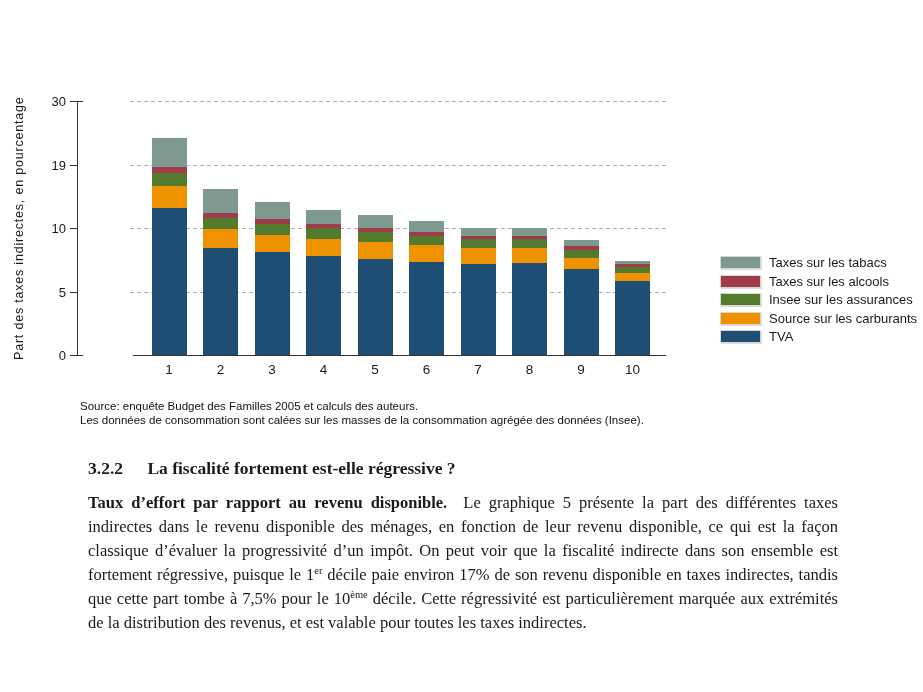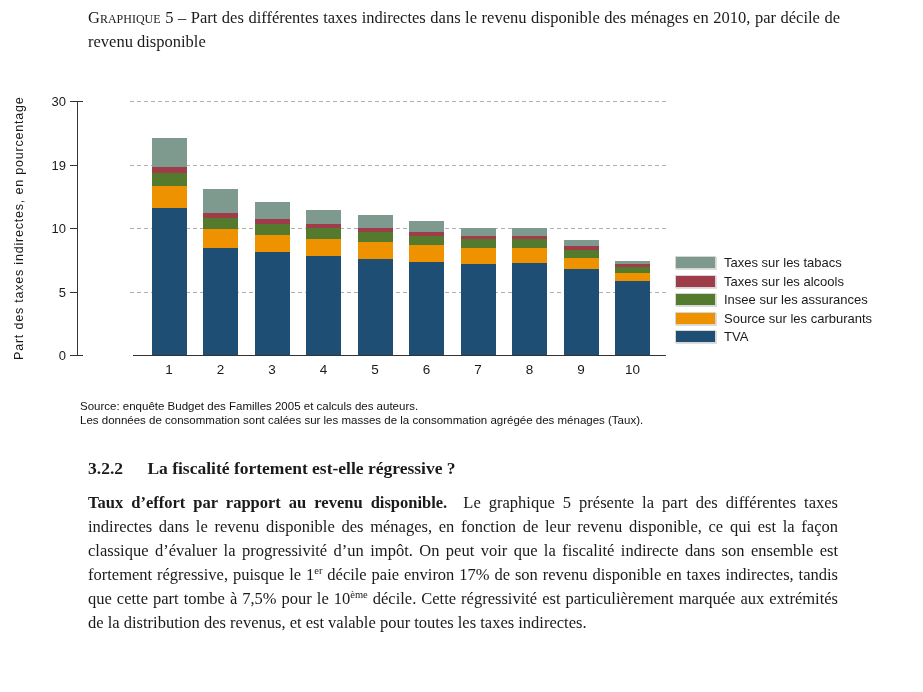--- a/index.html
+++ b/index.html
@@ -60,21 +60,21 @@
     text-align: center;
     font-family: "Liberation Sans", sans-serif;
     font-size: 13.5px; color: #1a1a1a;
   }
   .xlabel {
     position: absolute; left: 130px; top: 297px; width: 536px;
     text-align: center;
     font-family: "Liberation Sans", sans-serif;
     font-size: 13.5px; color: #1a1a1a;
   }
-  .legend { position: absolute; left: 675px; top: 171px; text-align: right; }
+  .legend { position: absolute; left: 720px; top: 171px; text-align: right; }
   .legend-row { display: flex; align-items: center; height: 13px; margin-bottom: 5.5px; }
   .legend-swatch {
     width: 41px; height: 13px; flex: 0 0 41px;
     border: 1px solid #d6d6d6;
     box-shadow: 1px 1px 0 rgba(180,180,180,0.45);
   }
   .legend-label {
     margin-left: 8px;
     font-family: "Liberation Sans", sans-serif;
     font-size: 13px; line-height: 13px; color: #1a1a1a;
@@ -105,25 +105,20 @@
     text-align: justify;
   }
   .body-paragraph b { font-weight: bold; }
   .body-paragraph sup { font-size: 10.5px; line-height: 0; vertical-align: super; }
 </style>
 </head>
 <body>
 
 <div class="page">
 
-  <div class="figure-caption">
-    <span class="caption-label">Graphique 5</span>
-    <span>–</span>
-    <span>Part des différentes taxes indirectes dans le revenu disponible des ménages en 2010, par décile de revenu disponible</span>
-  </div>
 
   <div class="chart" id="chart">
     <div class="ylabel">Part des taxes indirectes, en pourcentage</div>
     <div class="y-axis"></div>
     <div class="axis-cap" style="left:77px; top:16px;"></div>
     <div class="axis-cap" style="left:77px; top:270px;"></div>
     <div id="grid-layer">
         <div class="gridline" style="top: 206.5px;"></div>
         <div class="gridline" style="top: 143px;"></div>
         <div class="gridline" style="top: 79.5px;"></div>
@@ -243,21 +238,21 @@
         </div>
         <div class="legend-row">
           <div class="legend-swatch" style="background: rgb(31, 78, 116);"></div>
           <div class="legend-label">TVA</div>
         </div>
       </div>
   </div>
 
   <div class="source-note">
     <div>Source: enquête Budget des Familles 2005 et calculs des auteurs.</div>
-    <div>Les données de consommation sont calées sur les masses de la consommation agrégée des ménages (Taux).</div>
+    <div>Les données de consommation sont calées sur les masses de la consommation agrégée des données (Insee).</div>
   </div>
 
   <div class="section-heading">
     <span class="section-number">3.2.2</span>
     <span>La fiscalité fortement est-elle régressive ?</span>
   </div>
 
   <div class="body-paragraph" id="body-paragraph"><b>Taux d’effort par rapport au revenu disponible.</b><span>&nbsp; Le graphique 5 présente la part des différentes taxes indirectes dans le revenu disponible des ménages, en fonction de leur revenu disponible, ce qui est la façon classique d’évaluer la progressivité d’un impôt. On peut voir que la fiscalité indirecte dans son ensemble est fortement régressive, puisque le 1</span><sup>er</sup><span> décile paie environ 17% de son revenu disponible en taxes indirectes, tandis que cette part tombe à 7,5% pour le 10</span><sup>ème</sup><span> décile. Cette régressivité est particulièrement marquée aux extrémités de la distribution des revenus, et est valable pour toutes les taxes indirectes.</span></div>
 
 </div>

